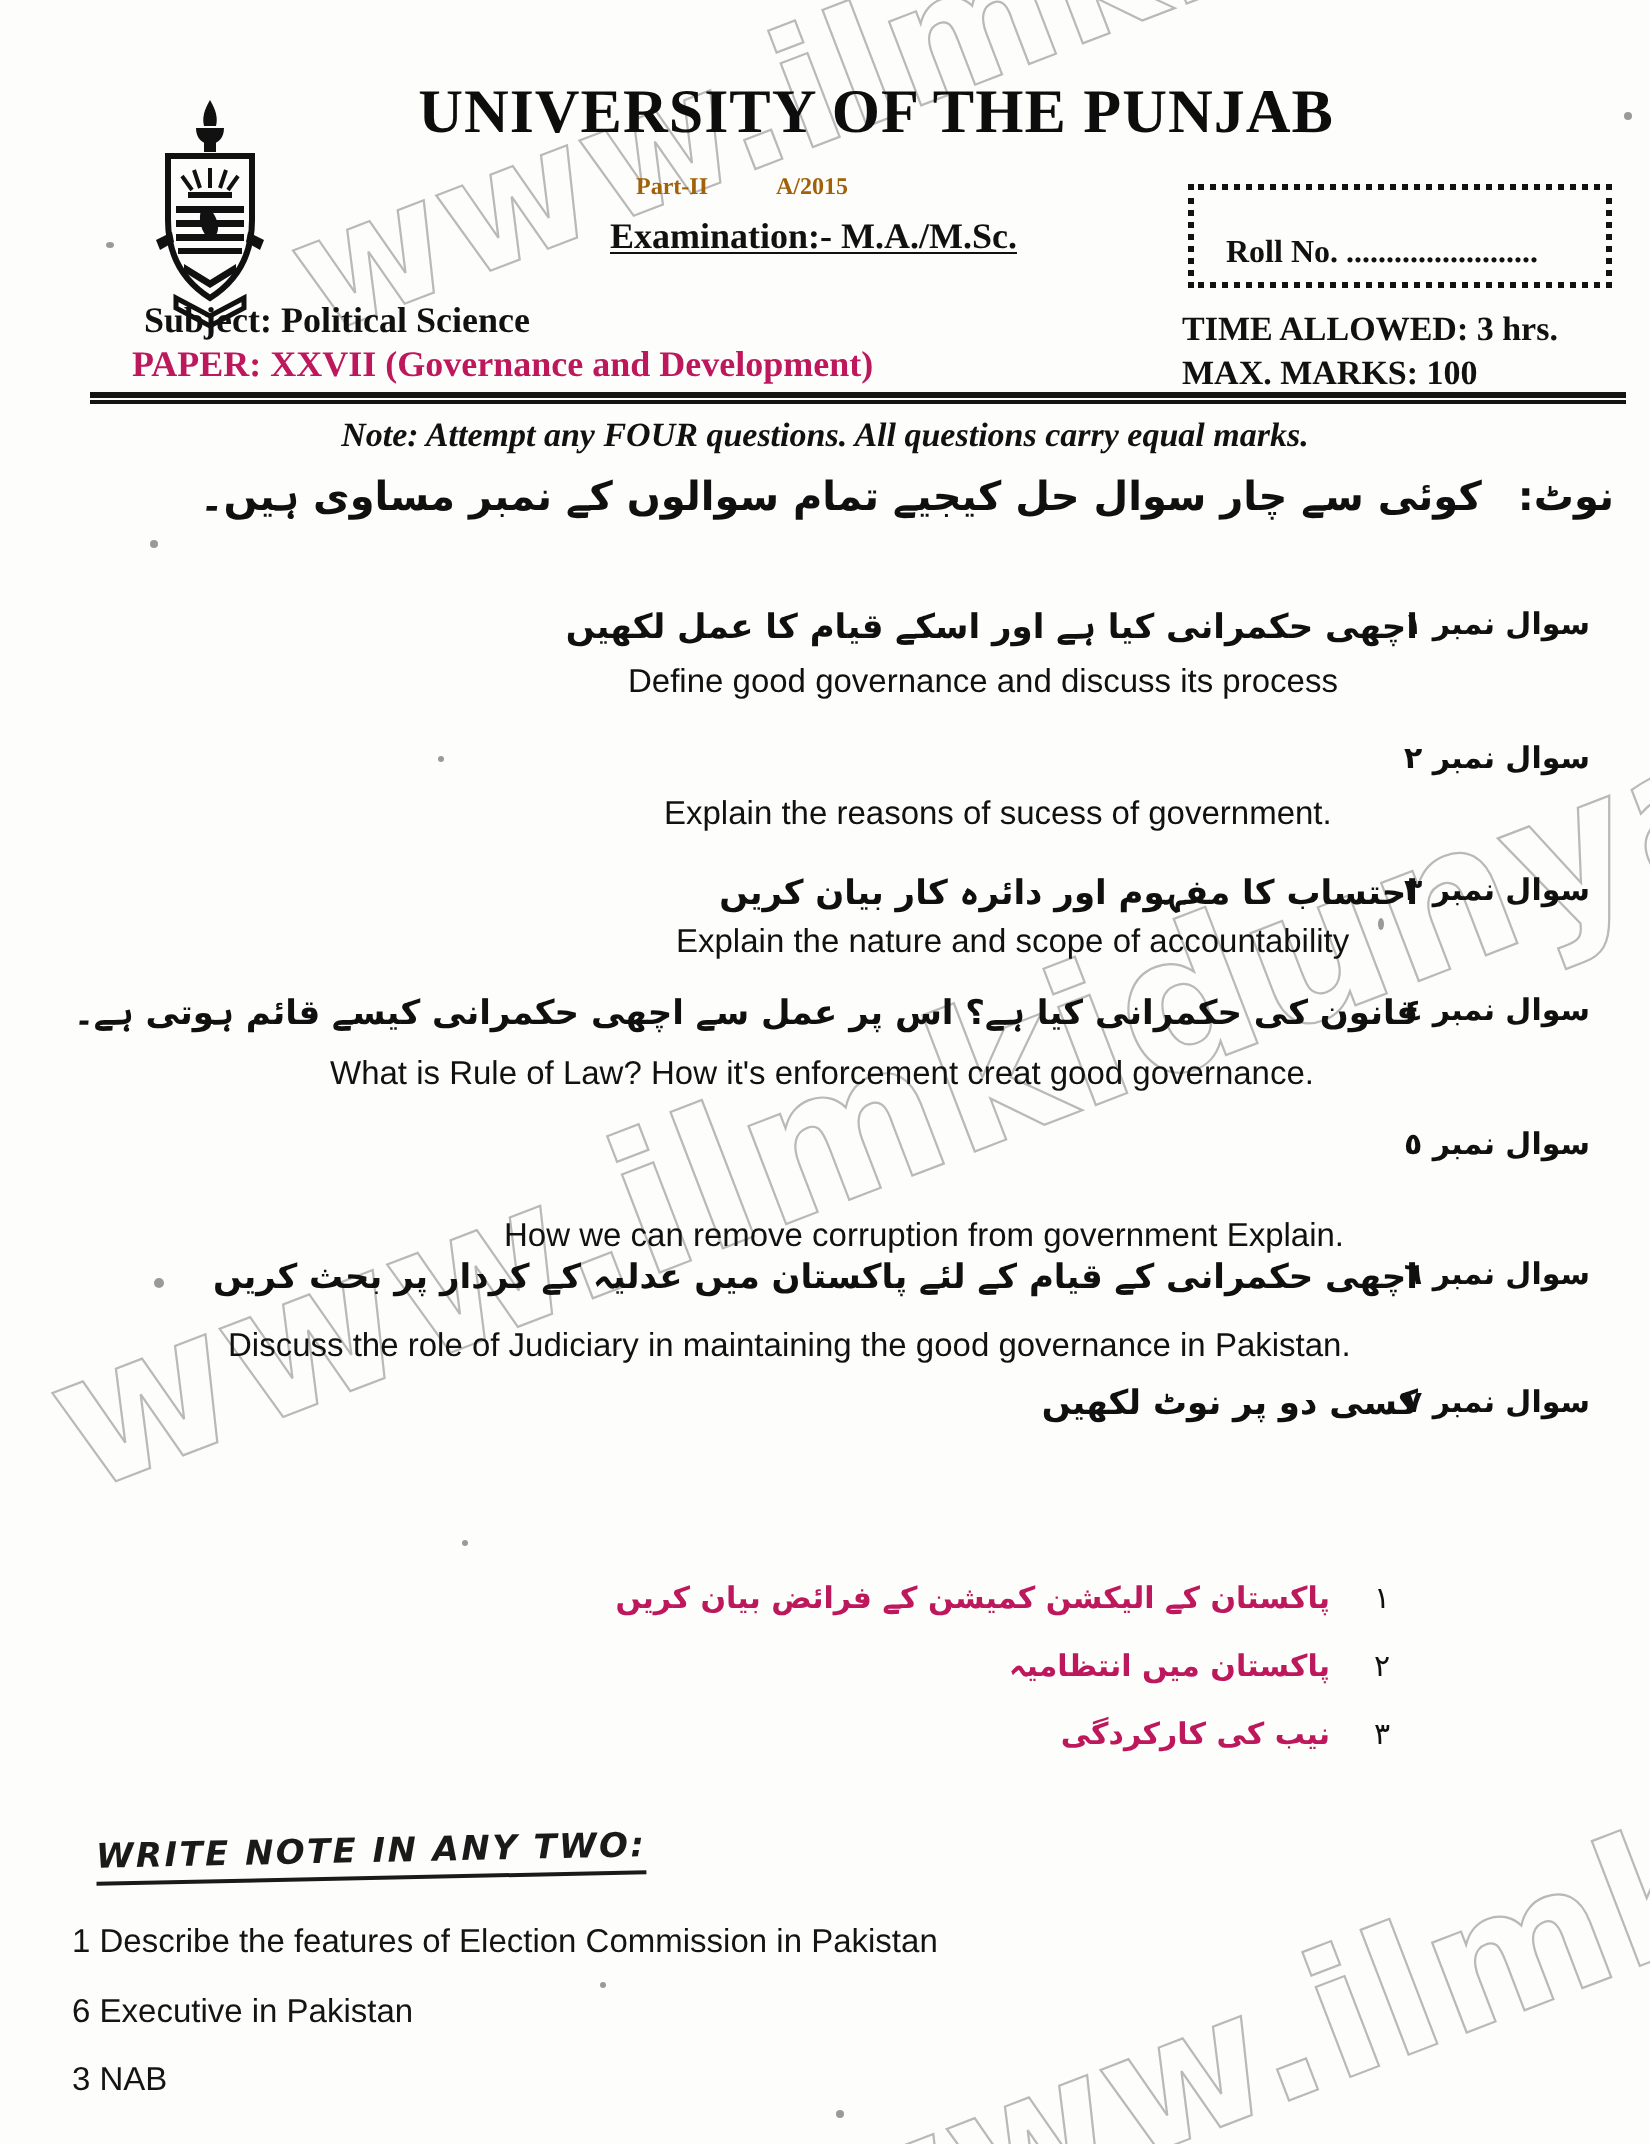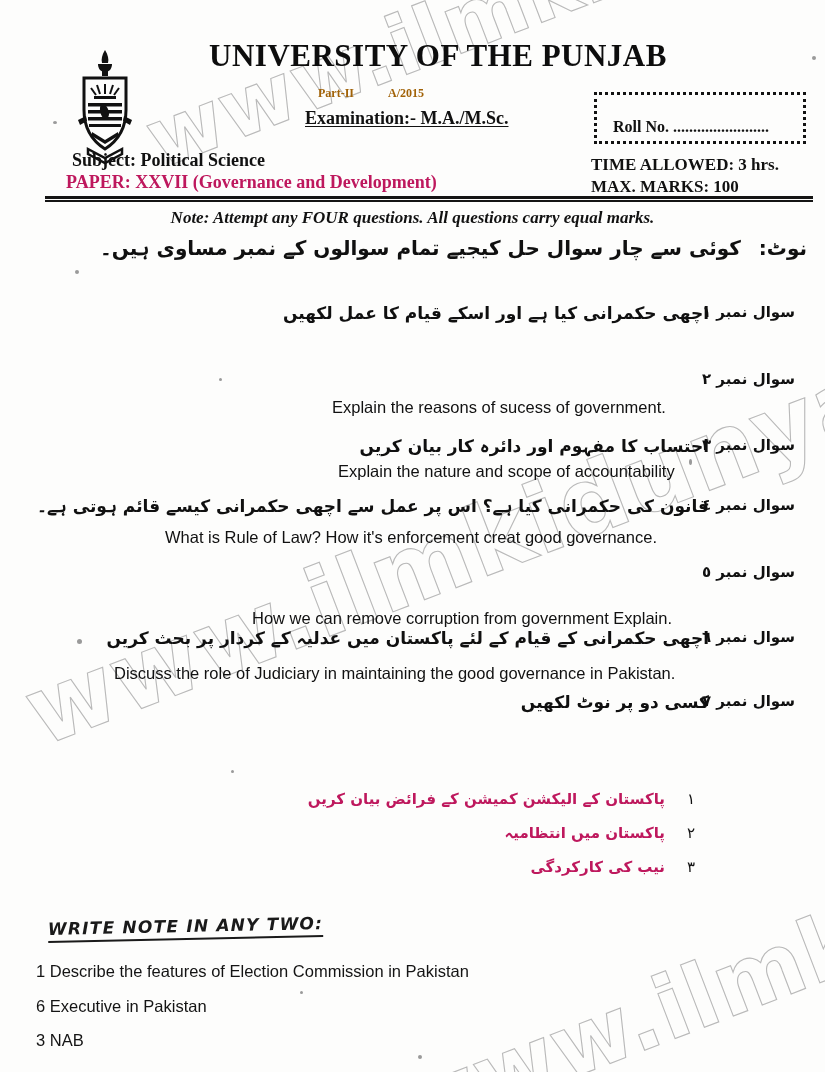--- a/index.html
+++ b/index.html
@@ -313,20 +313,21 @@
     <div class="rule"></div>
 
     <div class="note-en">Note: Attempt any FOUR questions. All questions carry equal marks.</div>
 
     <div class="note-ur urdu">
       <span class="lbl">نوٹ:</span><span>کوئی سے چار سوال حل کیجیے تمام سوالوں کے نمبر مساوی ہیں۔</span>
     </div>
 
     <div class="q-label urdu" style="top:303px">سوال نمبر ١</div>
     <div class="q-ur urdu" style="top:303px">اچھی حکمرانی کیا ہے اور اسکے قیام کا عمل لکھیں</div>
+    <div class="q-en" style="left:314px; top:332px">Define good governance and discuss its process</div>
 
     <div class="q-label urdu" style="top:370px">سوال نمبر ٢</div>
     <div class="q-en" style="left:332px; top:398px">Explain the reasons of sucess of government.</div>
 
     <div class="q-label urdu" style="top:436px">سوال نمبر ٣</div>
     <div class="q-ur urdu" style="top:436px">احتساب کا مفہوم اور دائرہ کار بیان کریں</div>
     <div class="q-en" style="left:338px; top:462px">Explain the nature and scope of accountability</div>
 
     <div class="q-label urdu" style="top:496px">سوال نمبر ٤</div>
     <div class="q-ur urdu" style="top:496px">قانون کی حکمرانی کیا ہے؟ اس پر عمل سے اچھی حکمرانی کیسے قائم ہوتی ہے۔</div>

